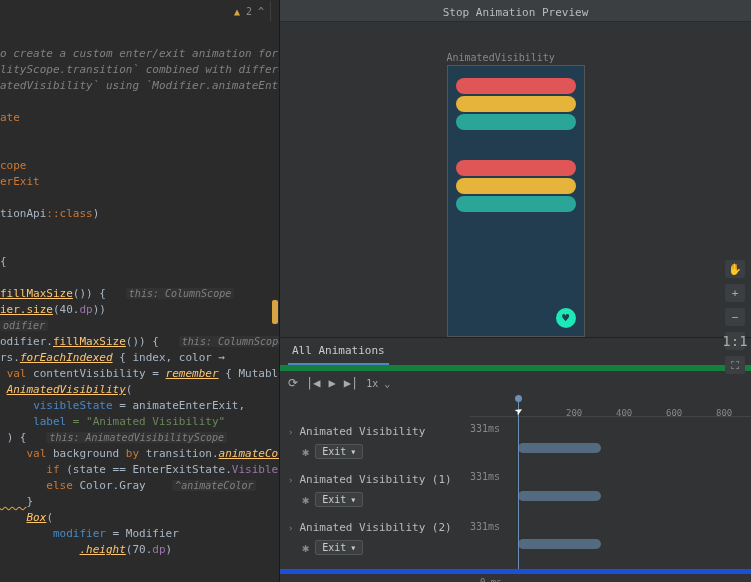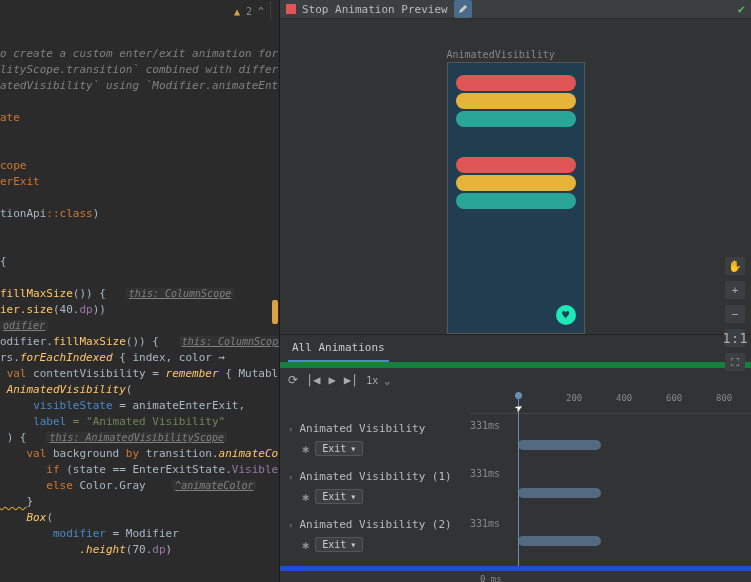--- a/index.html
+++ b/index.html
@@ -5,21 +5,21 @@
 * { margin: 0; padding: 0; box-sizing: border-box; }
 body { font-family: 'Menlo', 'Consolas', monospace; font-size: 11px; background: #2b2b2b; color: #a9b7c6; width: 751px; height: 582px; overflow: hidden; display: flex; }
 .left-pane { width: 280px; background: #2b2b2b; display: flex; flex-direction: column; border-right: 1px solid #1a1a1a; }
 .left-header { height: 22px; display: flex; align-items: center; justify-content: flex-end; padding: 0 8px; gap: 6px; font-size: 10px; color: #888; }
 .warn-icon { color: #d9a343; }
 .vsep { width: 1px; height: 20px; background: #3c3f41; }
 .code-area { flex: 1; overflow: hidden; padding: 24px 4px 4px 0; font-size: 11px; line-height: 16px; position: relative; }
 .code-line { white-space: pre; }
 .scroll-thumb { position: absolute; right: 1px; top: 278px; width: 6px; height: 24px; background: #d9a343; border-radius: 2px; }
 .right-pane { flex: 1; display: flex; flex-direction: column; background: #313335; }
-.tool-header { height: 22px; display: flex; align-items: center; background: #3c3f41; padding: 0 6px; gap: 6px; font-size: 11px; color: #bbb; border-bottom: 1px solid #2b2b2b; }
+.tool-header { height: 22px; display: flex; align-items: center; background: #3c3f41; padding: 0 6px; gap: 6px; font-size: 11px; color: #bbb; border-bottom: 1px solid #2b2b2b; flex-direction: column; }
 .stop-square { width: 10px; height: 10px; background: #e05555; }
 .pencil-btn { width: 18px; height: 18px; background: #4a6b8a; display: flex; align-items: center; justify-content: center; border-radius: 2px; cursor: pointer; }
 .check-icon { margin-left: auto; color: #5cb85c; font-size: 12px; }
 .preview-area { height: 322px; background: #313335; display: flex; align-items: flex-start; justify-content: center; padding-top: 30px; position: relative; }
 .device-frame { width: 138px; }
 .device-label { font-size: 10px; color: #888; margin-bottom: 2px; }
 .device-body { width: 138px; height: 272px; border: 1px solid #555; background: #223d4f; display: flex; flex-direction: column; padding: 12px 8px; position: relative; }
 .stripe { height: 16px; border-radius: 8px; margin-bottom: 2px; }
 .heart-circle { position: absolute; bottom: 8px; right: 8px; width: 20px; height: 20px; border-radius: 50%; background: #1de9b6; display: flex; align-items: center; justify-content: center; color: #223d4f; font-size: 12px; }
 .side-tools { position: absolute; right: 6px; top: 238px; display: flex; flex-direction: column; gap: 6px; }
@@ -33,36 +33,36 @@
 .timeline-area { flex: 1; display: flex; overflow: hidden; }
 .track-labels { width: 190px; padding: 4px 8px; }
 .track-group { margin-bottom: 8px; }
 .track-head { display: flex; align-items: center; gap: 6px; font-size: 11px; color: #bbb; padding: 4px 0; cursor: pointer; }
 .chev { font-size: 9px; color: #888; transform: rotate(0deg); }
 .track-row { display: flex; align-items: center; gap: 6px; padding: 2px 0 2px 14px; }
 .snow-icon { color: #888; font-size: 12px; }
 .exit-select { display: flex; align-items: center; gap: 4px; background: #3c3f41; border: 1px solid #555; padding: 1px 6px; font-size: 10px; color: #ccc; border-radius: 2px; cursor: pointer; }
 .track-canvas { flex: 1; position: relative; background: #313335; }
 .ruler { height: 22px; position: relative; border-bottom: 1px solid #444; }
-.tick { position: absolute; top: 1px; font-size: 9px; color: #888; }
+.tick { position: absolute; top: 13px; font-size: 9px; color: #888; }
 .playhead { position: absolute; top: 0; bottom: 0; width: 1px; background: #6a8fb3; }
 .playhead-knob { position: absolute; top: 0px; width: 7px; height: 7px; border-radius: 50%; background: #6a8fb3; transform: translateX(-3px); }
 .cursor-arrow { position: absolute; top: 8px; font-size: 14px; color: #fff; transform: translateX(-3px) rotate(-30deg); }
 .duration-label { position: absolute; font-size: 10px; color: #888; }
 .bar { position: absolute; height: 10px; background: #6a8fb3; opacity: 0.6; border-radius: 5px; }
 .footer-ruler { height: 18px; border-top: 5px solid #1d4ed8; position: relative; }
 
 
 .kw { color: #cc7832; }
-.fn { color: #ffc66d; }
+.fn { color: #ffc66d; text-decoration: underline; }
 .str { color: #6a8759; }
 .par { color: #4a88c7; }
 .cm { color: #808080; font-style: italic; }
 .ty { color: #a9b7c6; }
-.hl { background: #323232; color: #808080; font-style: italic; padding: 0 3px; border-radius: 2px; font-size: 10px; text-decoration: underline; }
+.hl { background: #323232; color: #808080; font-style: italic; padding: 0 3px; border-radius: 2px; font-size: 10px; }
 .op { color: #a9b7c6; }
 .vi { color: #9876aa; text-align: center; }
 
 </style>
 </head>
 <body>
 
 <div class="left-pane">
   <div class="left-header">
     <span class="warn-icon">▲</span>

